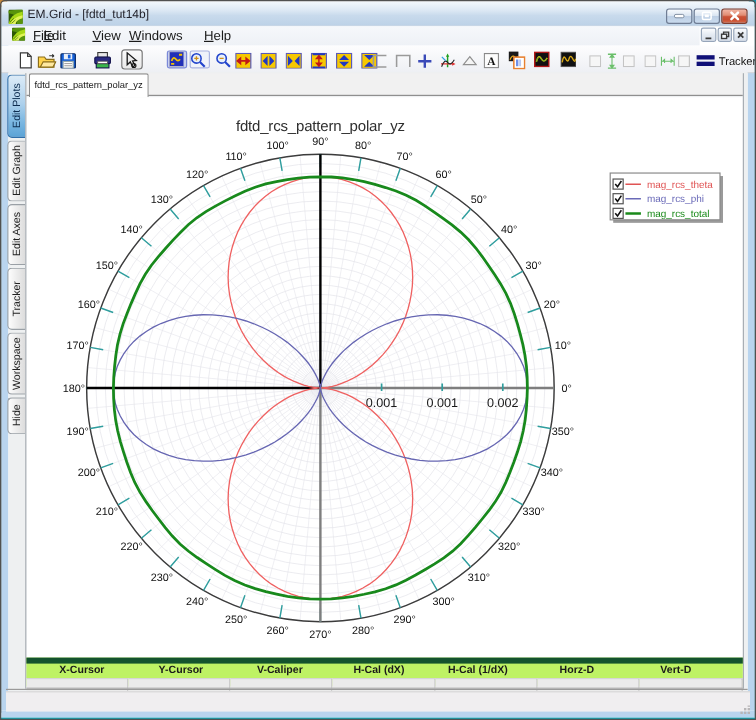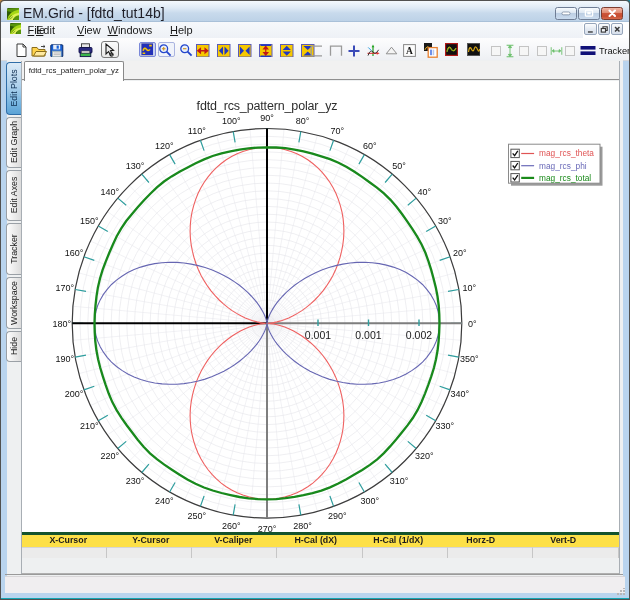--- a/index.html
+++ b/index.html
@@ -13,21 +13,21 @@
   #glass-top{left:1px;top:1px;width:628px;height:21px;border-radius:3px 3px 0 0;
      background:linear-gradient(#f4f9fd 0%,#dfeaf5 35%,#c8daec 60%,#bdd2e7 100%);
      border-bottom:1px solid #a9c0d8;box-sizing:border-box}
   #glass-left{left:1px;top:22px;width:5.5px;height:570px;background:#b9d4ee}
   #glass-right{left:623px;top:59.5px;width:6px;height:532.5px;background:#b9d4ee}
   #glass-bottom{left:1px;top:591.5px;width:628px;height:6.5px;background:#b9d4ee}
   #edge-bottom{left:0;top:597.5px;width:630px;height:2.5px;background:#14a6b4}
   #edge-right{left:628.5px;top:4px;width:1.5px;height:594px;background:#117c8c}
   #edge-left{left:0;top:4px;width:1px;height:590px;background:#3f5a60}
   
-  #title-text{left:23px;top:4px;height:18px;line-height:18px;font-size:14px;color:#1f1f28}
+  #title-text{left:23px;top:4px;height:18px;line-height:18px;font-size:10px;color:#1f1f28}
   .capbtn{top:7px;height:12.5px;border-radius:2.5px;border:1px solid #6f7d94;box-sizing:border-box;overflow:hidden}
   .capbtn svg{display:block;margin-top:0px}
   #btn-min{left:554.5px;width:22px;background:linear-gradient(#f8fbfd 0%,#dbe6f2 45%,#bdcfe4 50%,#cadbee 100%)}
   #btn-max{left:577.5px;width:22px;background:linear-gradient(#f8fbfd 0%,#dbe6f2 45%,#bdcfe4 50%,#cadbee 100%)}
   #btn-close{left:600.5px;width:22.5px;border-color:#7e3d2f;
      background:linear-gradient(#f1b5a4 0%,#e08a70 45%,#cc5439 50%,#c64d30 75%,#d8694a 100%)}
   
   #menubar{left:1px;top:22px;width:582px;height:16px;
      background:linear-gradient(#f6f8fb,#eef1f6);font-size:11px;color:#1a1a1a}
   .menuitem{position:absolute;top:1px;height:14px;line-height:14px}
@@ -49,22 +49,22 @@
   
   .vtab{left:5.5px;width:15px;border:1px solid #9aa0a6;border-right:none;
      border-radius:4px 0 0 4px;box-sizing:border-box;
      background:linear-gradient(to right,#fdfdfd,#e9e9e9 60%,#dcdcdc)}
   .vtab span{position:absolute;left:50%;top:50%;transform:translate(-50%,-50%) rotate(-90deg);
      white-space:nowrap;font-size:8.8px;color:#222}
   .vtab-sel{border-color:#2f6ea8 !important;
      background:linear-gradient(#dcebf7 0%,#aed1ec 45%,#7cb8e2 75%,#5ba3d6 100%) !important}
   .vtab-sel span{color:#0d2d50 !important}
   
-  #table{left:21.5px;top:532px;width:597px;height:23.5px;background:#fde047;
-     border-top:3px solid #14532d;box-sizing:border-box}
+  #table{left:21.5px;top:548px;width:597px;height:23.5px;background:#bef264;
+     border-top:5px solid #14532d;box-sizing:border-box}
   .th{position:absolute;top:0;height:11.5px;font-size:8.8px;font-weight:bold;
       color:#1a1a1a;text-align:center;line-height:11px}
   .td{position:absolute;top:11.5px;height:11px;background:#ebebeb;
       border-right:1px solid #c6c6c6;border-top:1px solid #d5d5d5;box-sizing:border-box}
   #tbl-bottom{left:21.5px;top:573px;width:597px;height:1px;background:#b0b0b0}
   
   #statusbar{left:5px;top:575.5px;width:620px;height:16px;background:#f0eef0;
      border-top:1px solid #d8d6d8}
   
   #cl-left{left:20.8px;top:61px;width:1px;height:513px;background:#a8aeb4}

